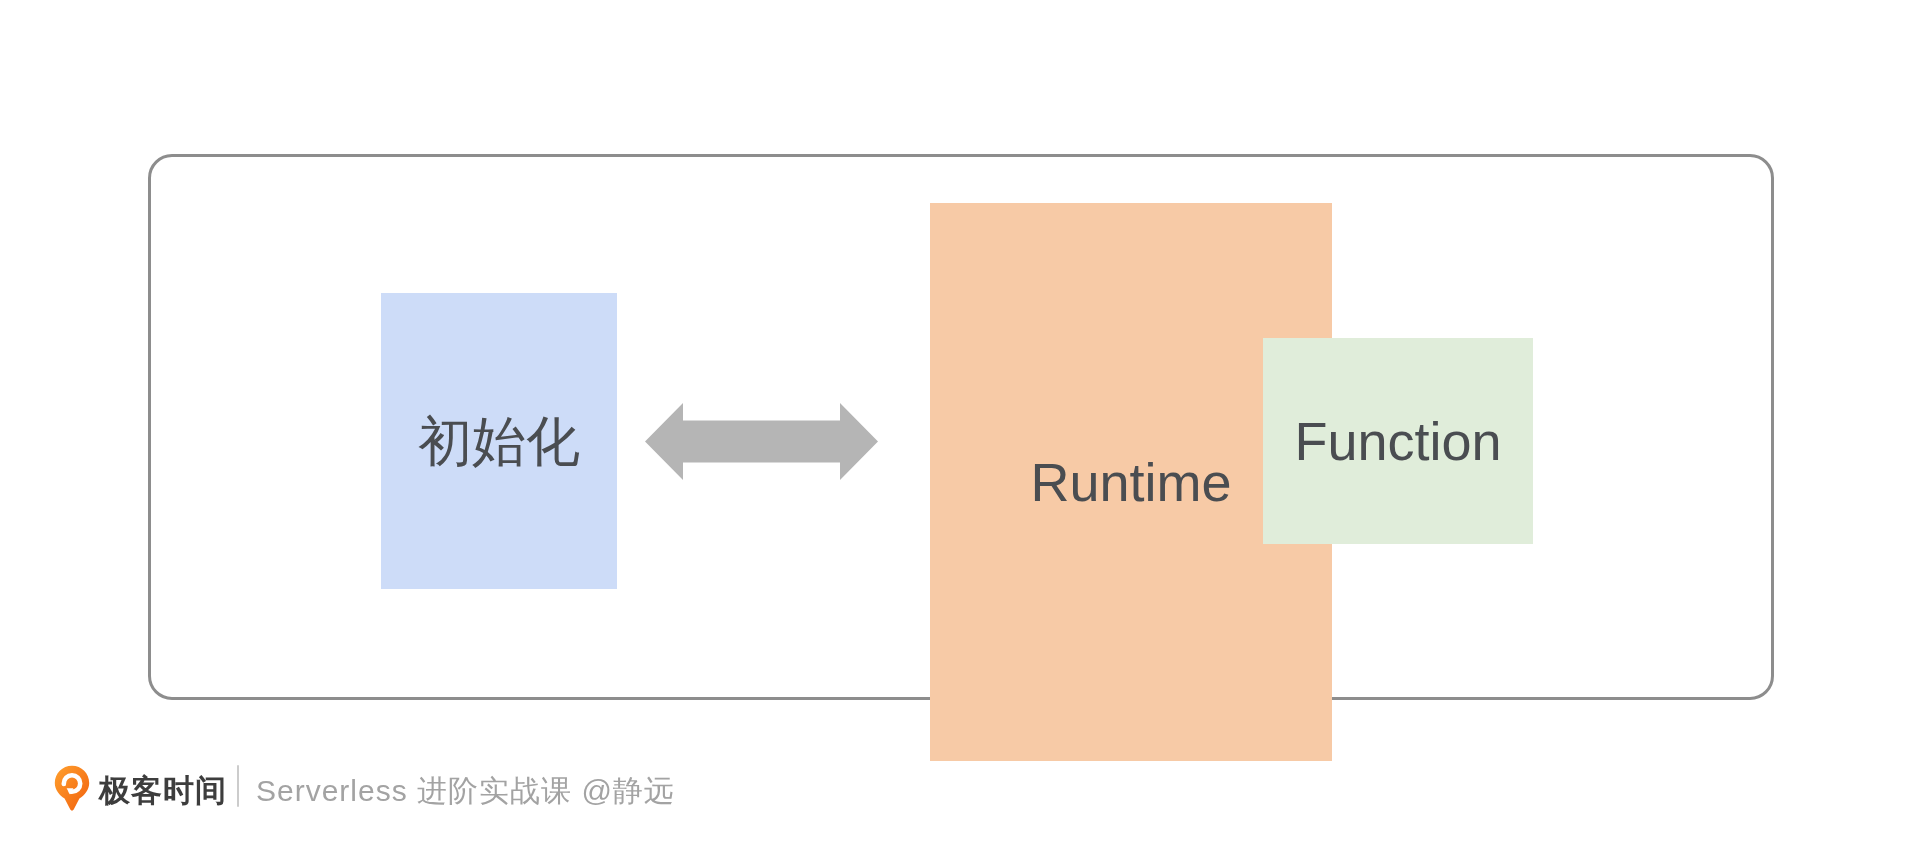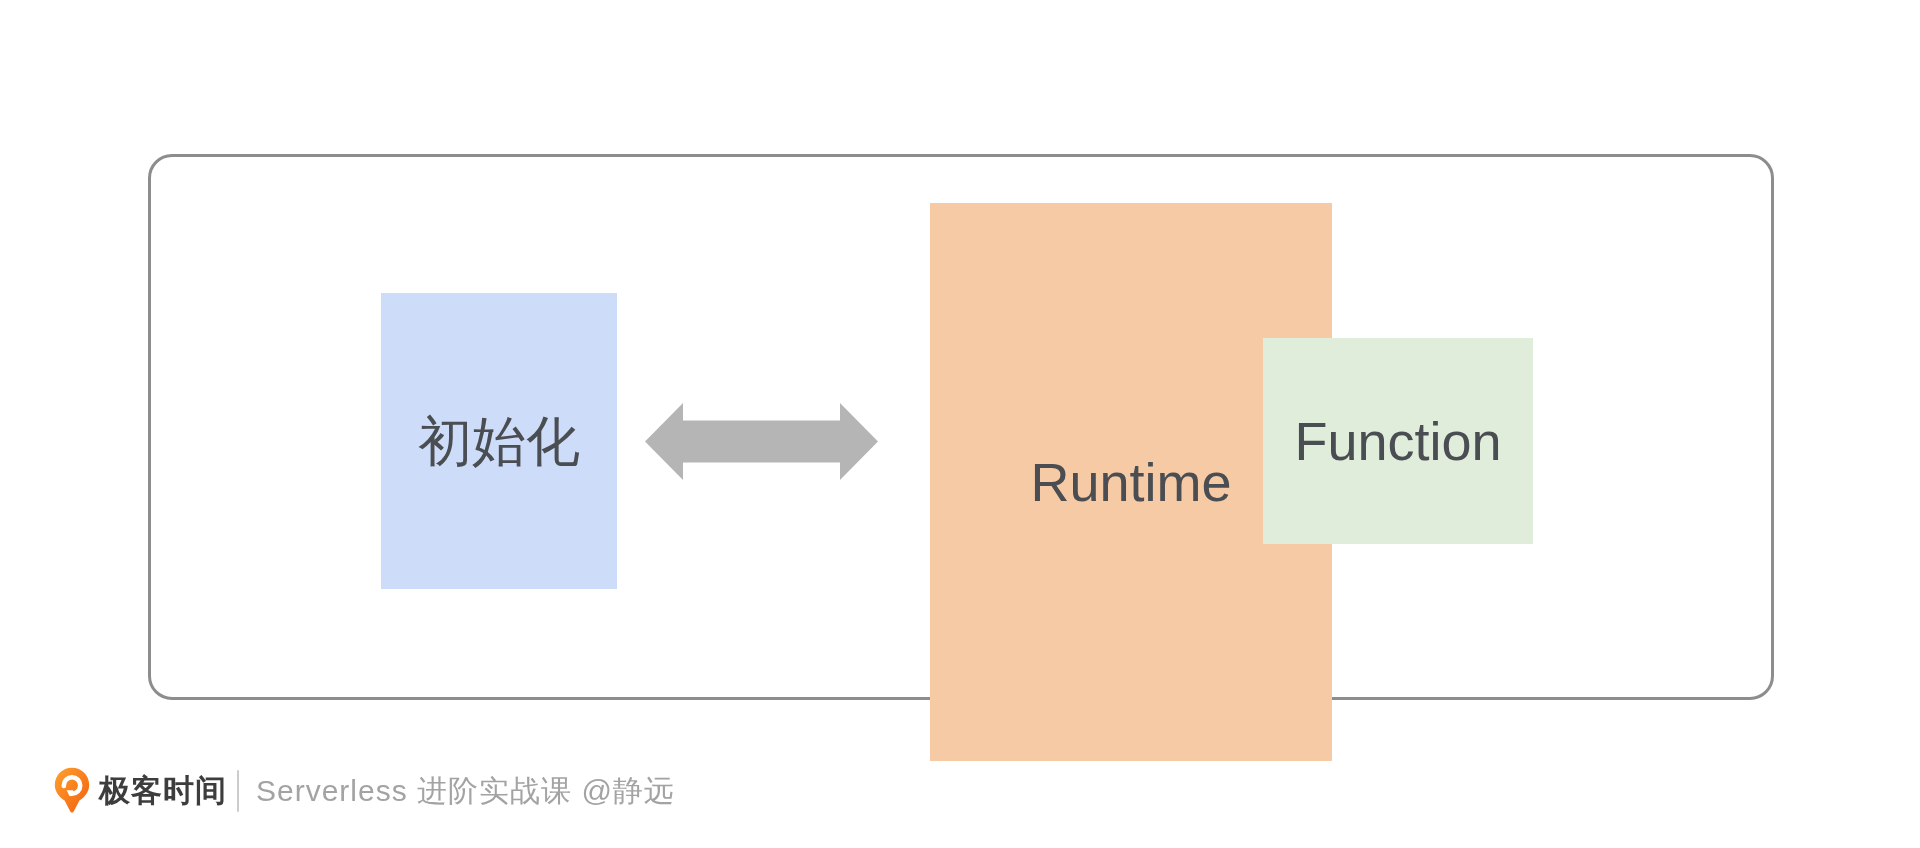--- a/index.html
+++ b/index.html
@@ -44,21 +44,21 @@
   .node-function{
     left:1263px;top:338px;width:270px;height:206px;
     background:var(--function-box-fill);z-index:2;
   }
 
   .arrow-wrap{position:absolute;left:645px;top:403px;width:233px;height:77px;}
   .arrow-wrap svg{display:block;width:100%;height:100%;}
 
   .footer{
     position:absolute;left:54px;top:765px;height:52px;
-    display:flex;align-items:center;
+    display:flex;
   }
   .logo{width:36px;height:48px;margin-right:9px;}
   .brand{
     font-size:31px;font-weight:700;color:var(--brand-text-color);
     letter-spacing:1px;line-height:52px;
   }
   .divider{
     width:2px;height:42px;background:var(--divider-color);
     margin:0 17px 0 10px;border-radius:1px;
   }

